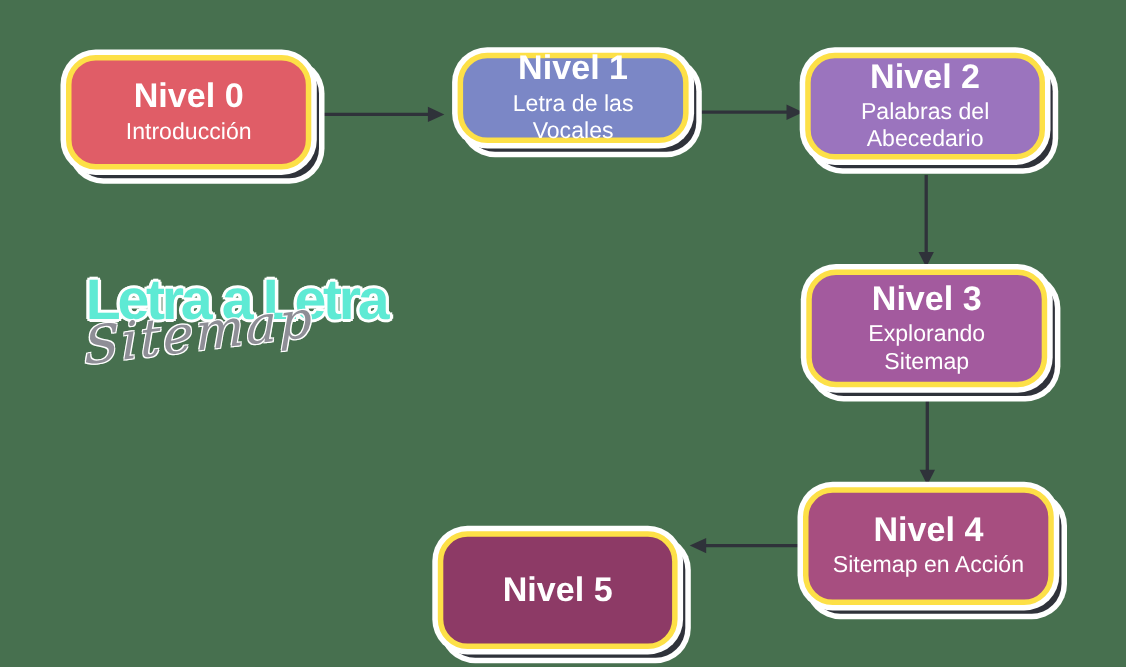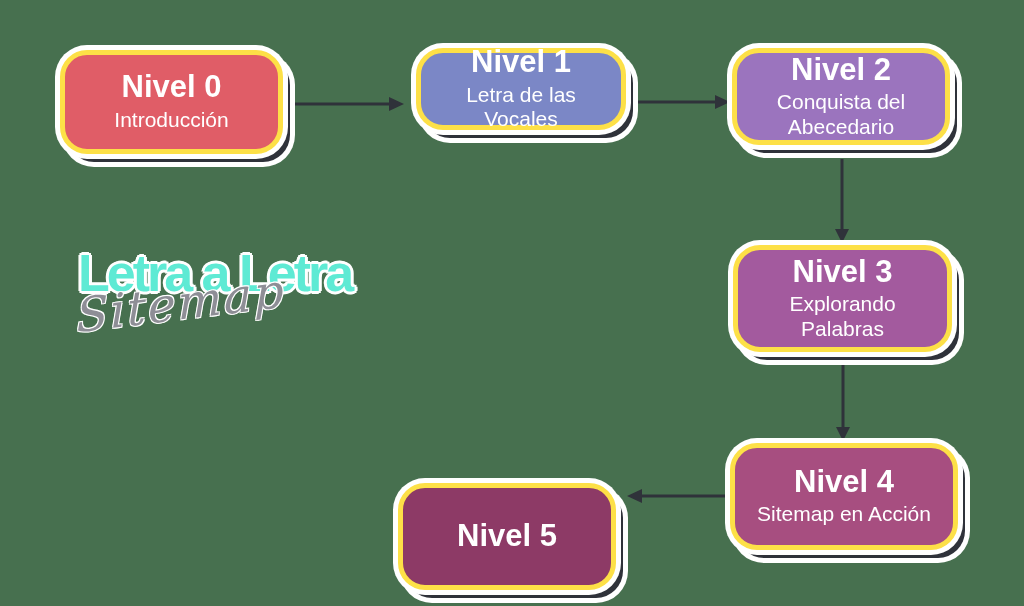--- a/index.html
+++ b/index.html
@@ -123,28 +123,28 @@
   </div>
 
   <div class="node" id="node-1" style="background-color: rgb(123, 135, 198);">
     <div class="node-title">Nivel 1</div>
     <div class="node-subtitle">Letra de las
 Vocales</div>
   </div>
 
   <div class="node" id="node-2" style="background-color: rgb(155, 116, 190);">
     <div class="node-title">Nivel 2</div>
-    <div class="node-subtitle">Conquista del
+    <div class="node-subtitle">Palabras del
 Abecedario</div>
   </div>
 
   <div class="node" id="node-3" style="background-color: rgb(163, 90, 158);">
     <div class="node-title">Nivel 3</div>
     <div class="node-subtitle">Explorando
-Palabras</div>
+Sitemap</div>
   </div>
 
   <div class="node" id="node-4" style="background-color: rgb(167, 78, 128);">
     <div class="node-title">Nivel 4</div>
     <div class="node-subtitle">Sitemap en Acción</div>
   </div>
 
   <div class="node" id="node-5" style="background-color: rgb(141, 58, 102);">
     <div class="node-title">Nivel 5</div>
   </div>

